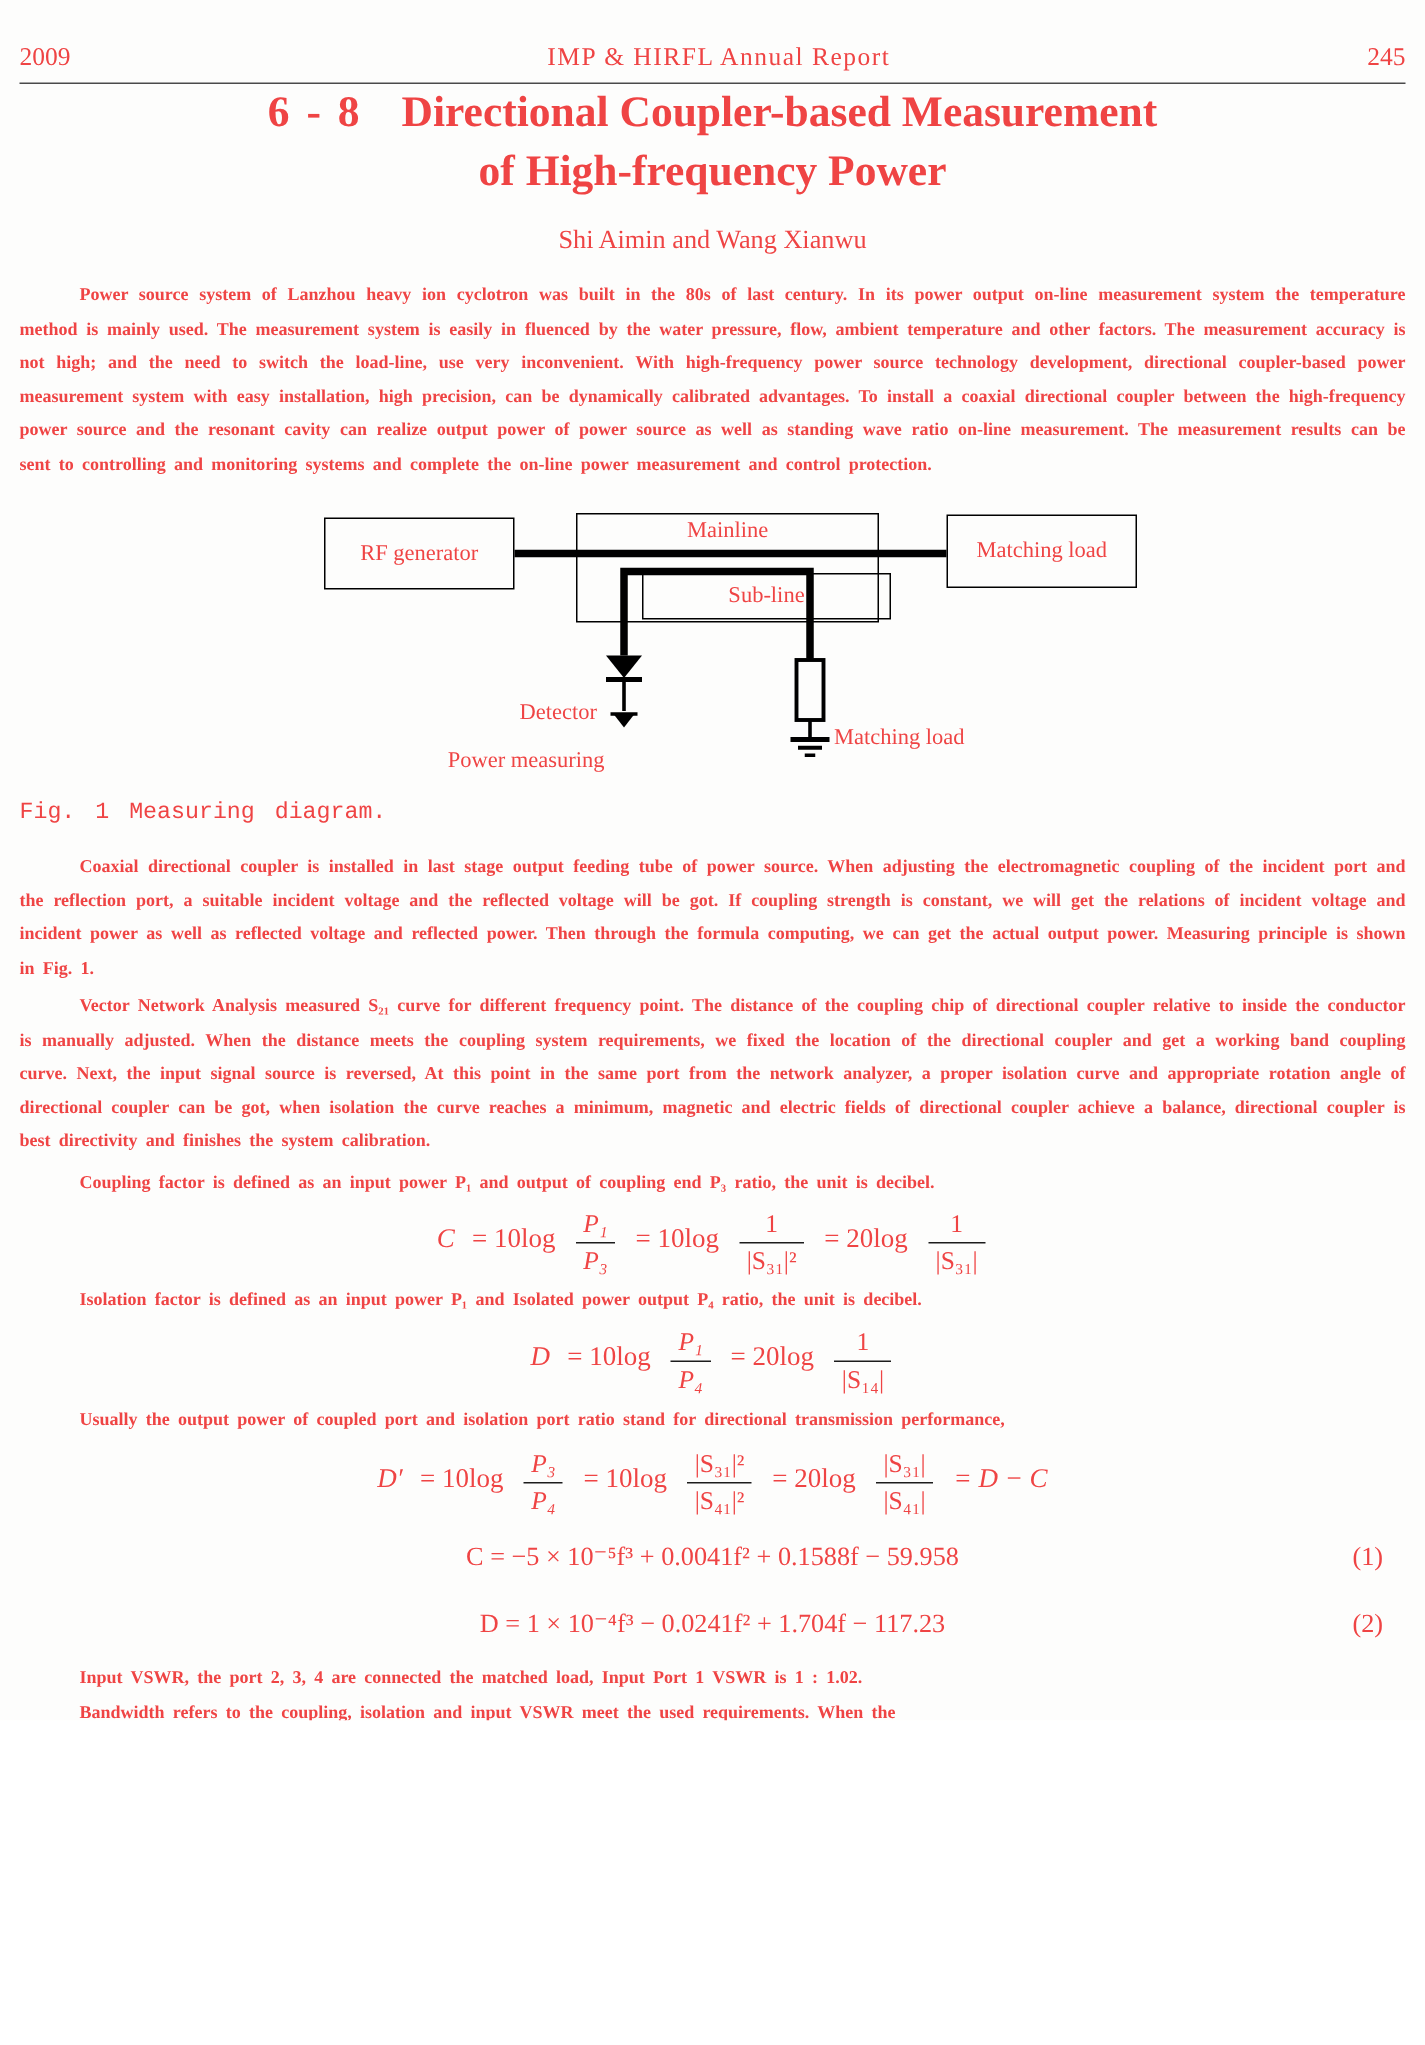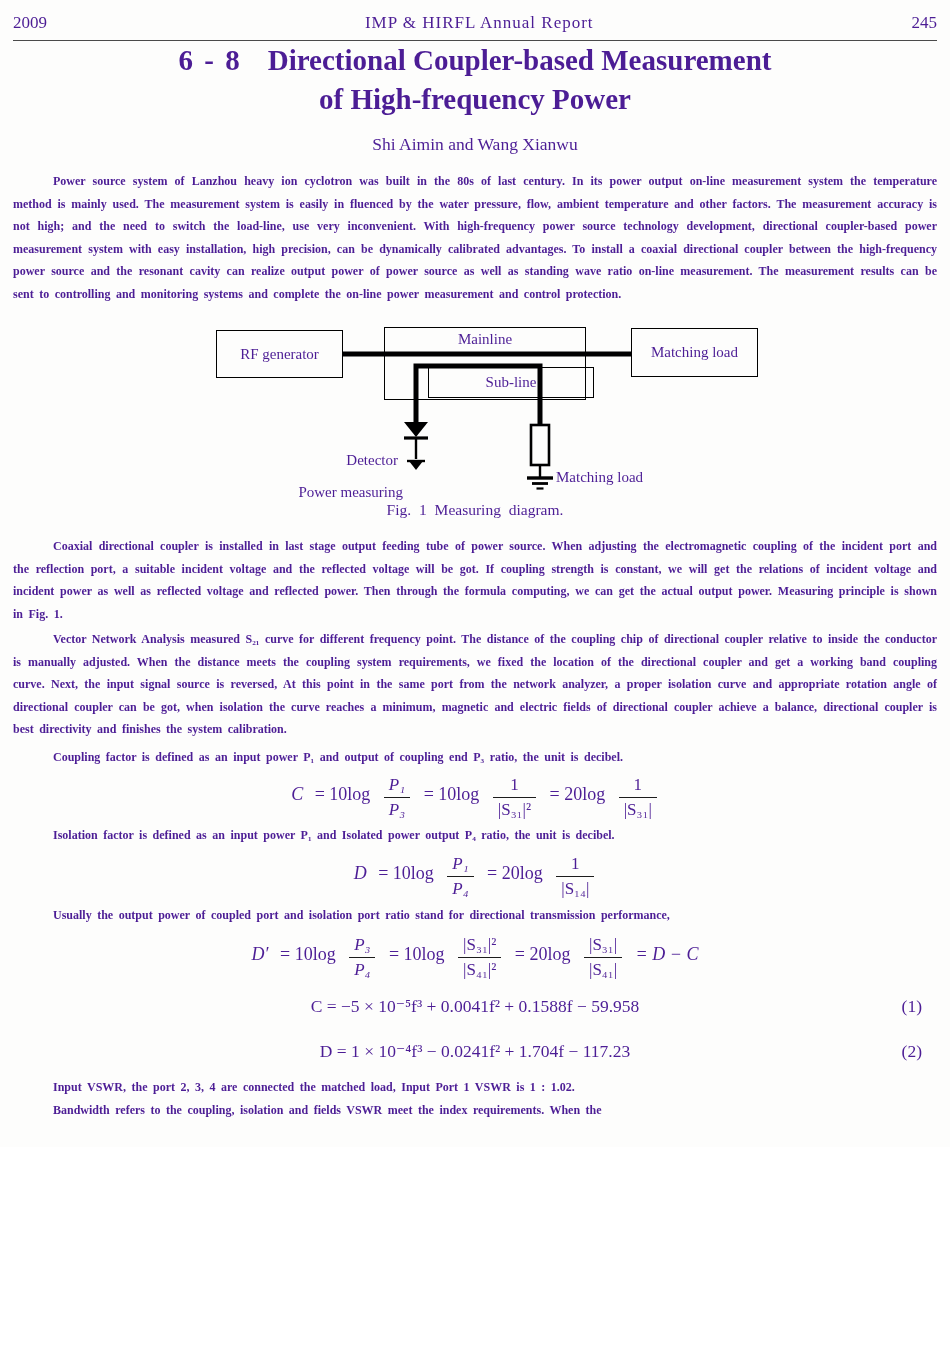--- a/index.html
+++ b/index.html
@@ -1,24 +1,24 @@
 <!DOCTYPE html>
 <html><head>
 <meta charset="utf-8">
 <style>
   html,body{margin:0;padding:0;background:#ffffff;}
   .page{
     position:relative;
     width:950px;height:1147px;
     background:#fdfdfc;
-    color:#4c1d95;
+    color:#ef4444;
     font-family:"Liberation Serif","DejaVu Serif",serif;
     overflow:hidden;
     box-sizing:border-box;
-    padding:1px 13px;
+    padding:16px 13px;
   }
   
   .header{display:flex;justify-content:space-between;align-items:baseline;padding-top:12px;font-size:17px;}
   .header .center{letter-spacing:1px;}
   .rule{border-top:1.6px solid #4a4a4a;margin-top:7px;}
   
   .title{text-align:center;font-size:29px;font-weight:bold;line-height:39px;}
   .title .secnum{margin-right:26px;letter-spacing:2px;}
   .authors{margin-top:15px;text-align:center;font-size:17.5px;}
   
@@ -40,21 +40,21 @@
   .rf-box{left:13px;top:5px;width:127px;height:48px;}
   .outer-box{left:181px;top:2px;width:202px;height:73px;border-width:1.8px;}
   .sub-box{left:225px;top:42px;width:166px;height:31px;border-width:1.4px;}
   .ml-right-box{left:428px;top:3px;width:127px;height:49px;}
   .mainline-label{position:absolute;left:181px;top:6px;width:202px;text-align:center;}
   .fig-label{position:absolute;margin-top:32px;}
   .detector-label{left:90px;top:95px;width:105px;text-align:right;}
   .power-label{left:25px;top:127px;width:175px;text-align:right;}
   .mlb-label{left:353px;top:112px;}
   .dsvg{position:absolute;left:0;top:0;width:570px;height:170px;}
-  .caption{margin-top:6px;text-align:center;font-size:15.5px;word-spacing:4px;}
+  .caption{margin-top:22px;text-align:left;font-size:15.5px;word-spacing:4px;font-family:Liberation Mono, monospace;}
   
   .formula-row{text-align:center;font-size:18px;margin:7px 0 4px;}
   .formula-row.big{margin:9px 0;}
   .mvar{font-style:italic;}
   .mtext{margin:0 7px;}
   .frac{display:inline-block;vertical-align:-15px;text-align:center;font-size:17px;line-height:20px;margin:0 2px;}
   .frac .num{display:block;border-bottom:1.4px solid #1c1c1c;padding:0 5px 2px;}
   .frac .den{display:block;padding:2px 5px 0;}
   .tail{margin-left:7px;}
   .eq-row{position:relative;text-align:center;font-size:17.5px;}
@@ -166,15 +166,15 @@
   <div class="eq-row first">
     <span class="eq-body">C = −5 × 10⁻⁵f³ + 0.0041f² + 0.1588f − 59.958</span>
     <span class="eq-num">(1)</span>
   </div>
   <div class="eq-row second">
     <span class="eq-body">D = 1 × 10⁻⁴f³ − 0.0241f² + 1.704f − 117.23</span>
     <span class="eq-num">(2)</span>
   </div>
 
   <div class="para p7">Input VSWR, the port 2, 3, 4 are connected the matched load, Input Port 1 VSWR is 1 : 1.02.</div>
-  <div class="para p8">Bandwidth refers to the coupling, isolation and fields VSWR meet the index requirements. When the</div>
+  <div class="para p8">Bandwidth refers to the coupling, isolation and input VSWR meet the used requirements. When the</div>
 
 </div>
 
 </body></html>

